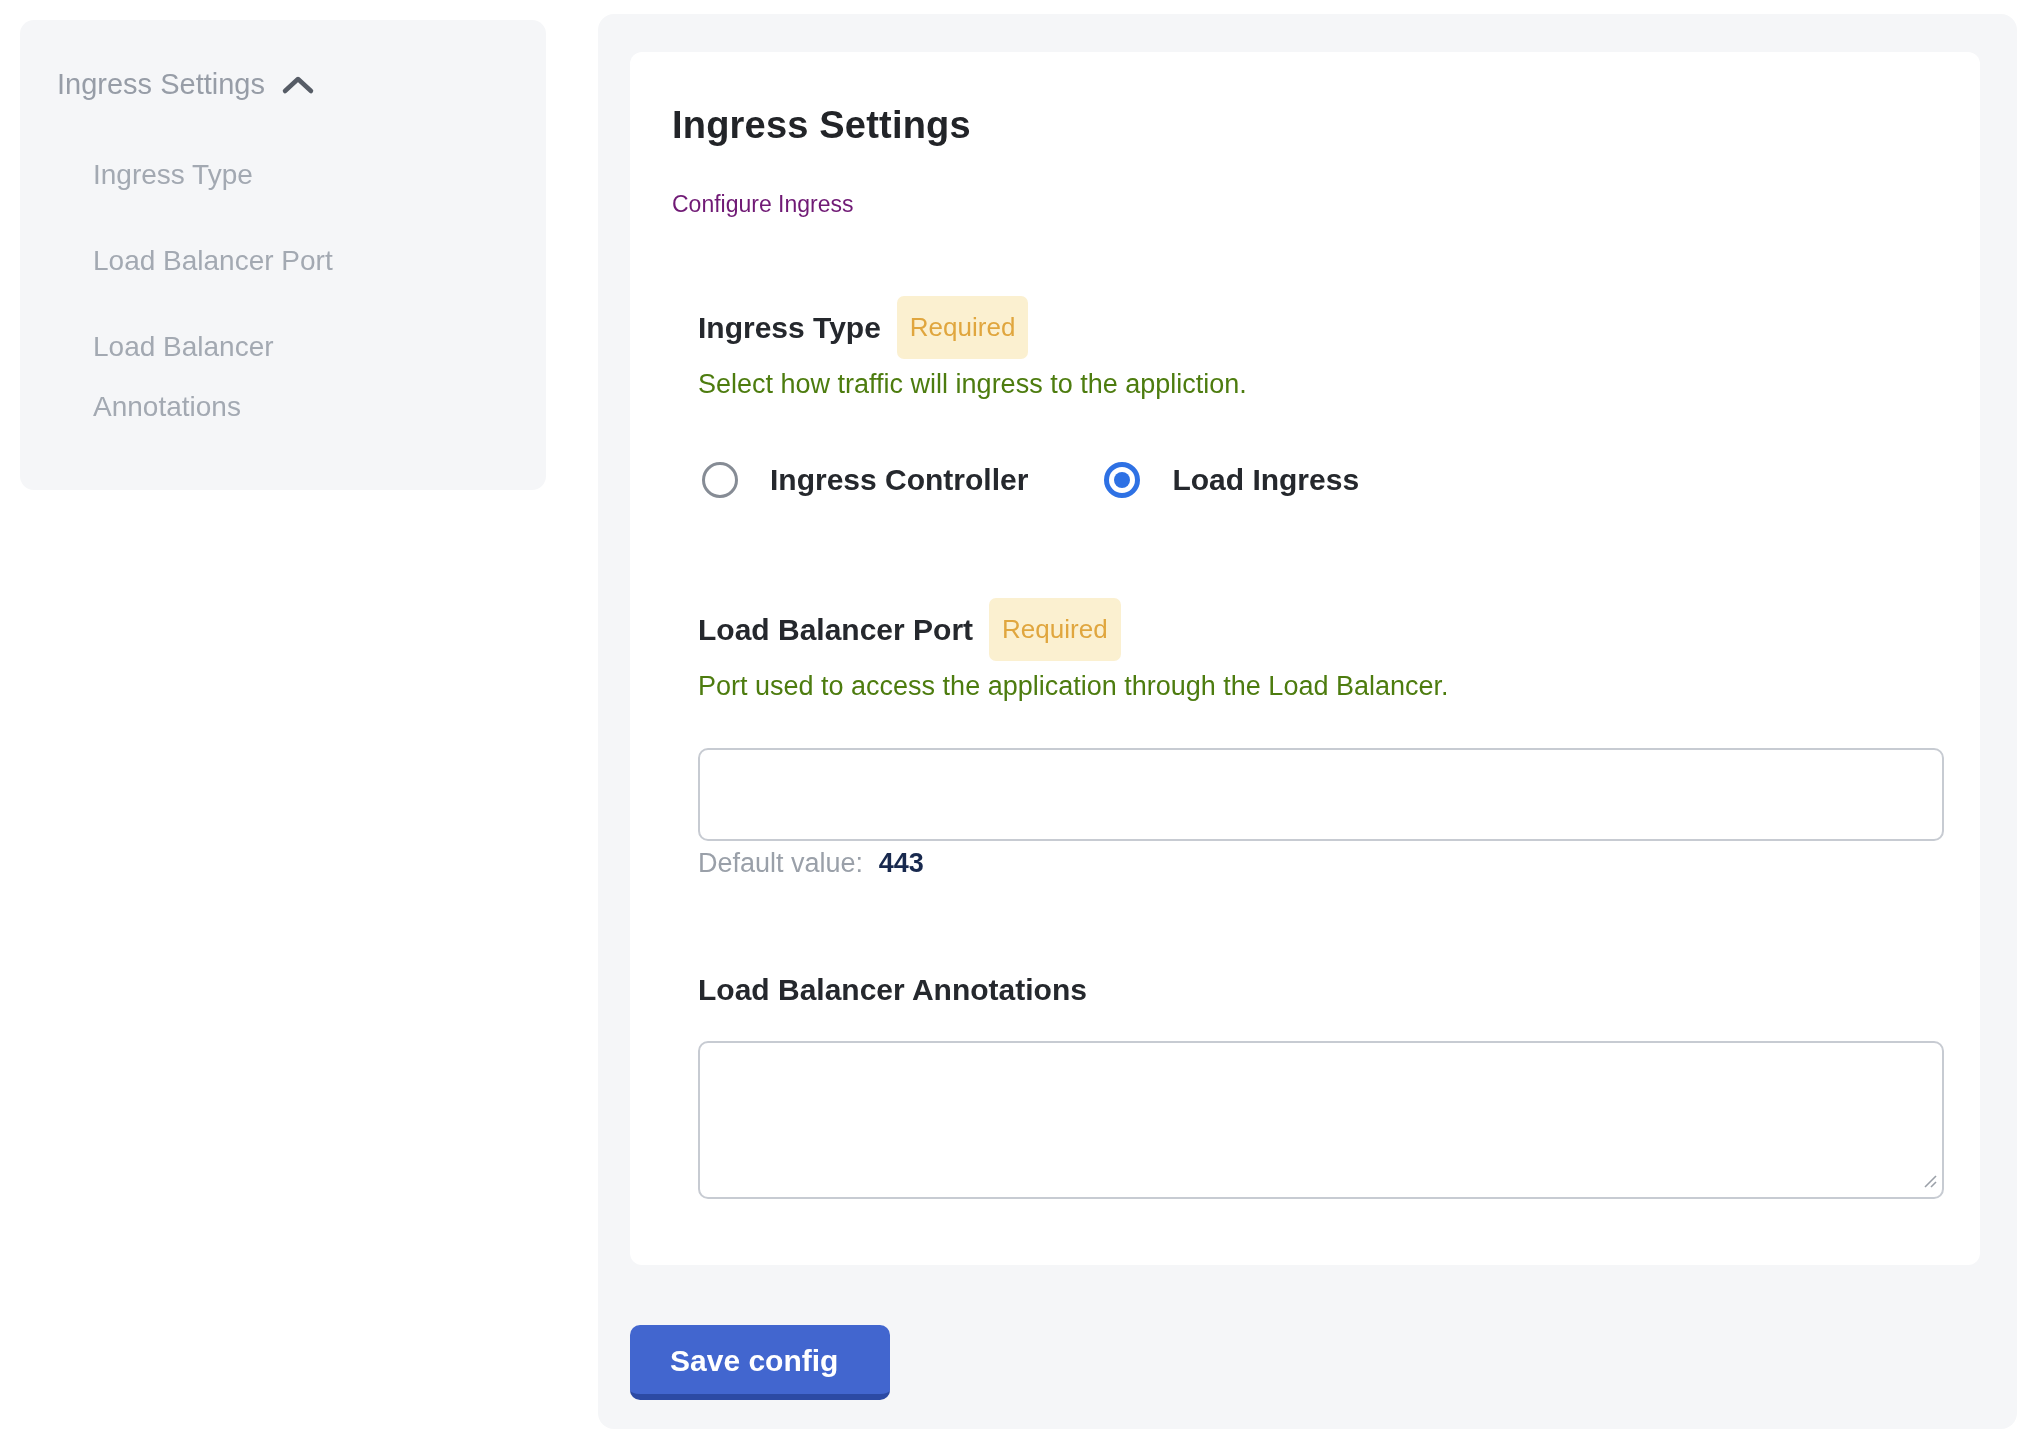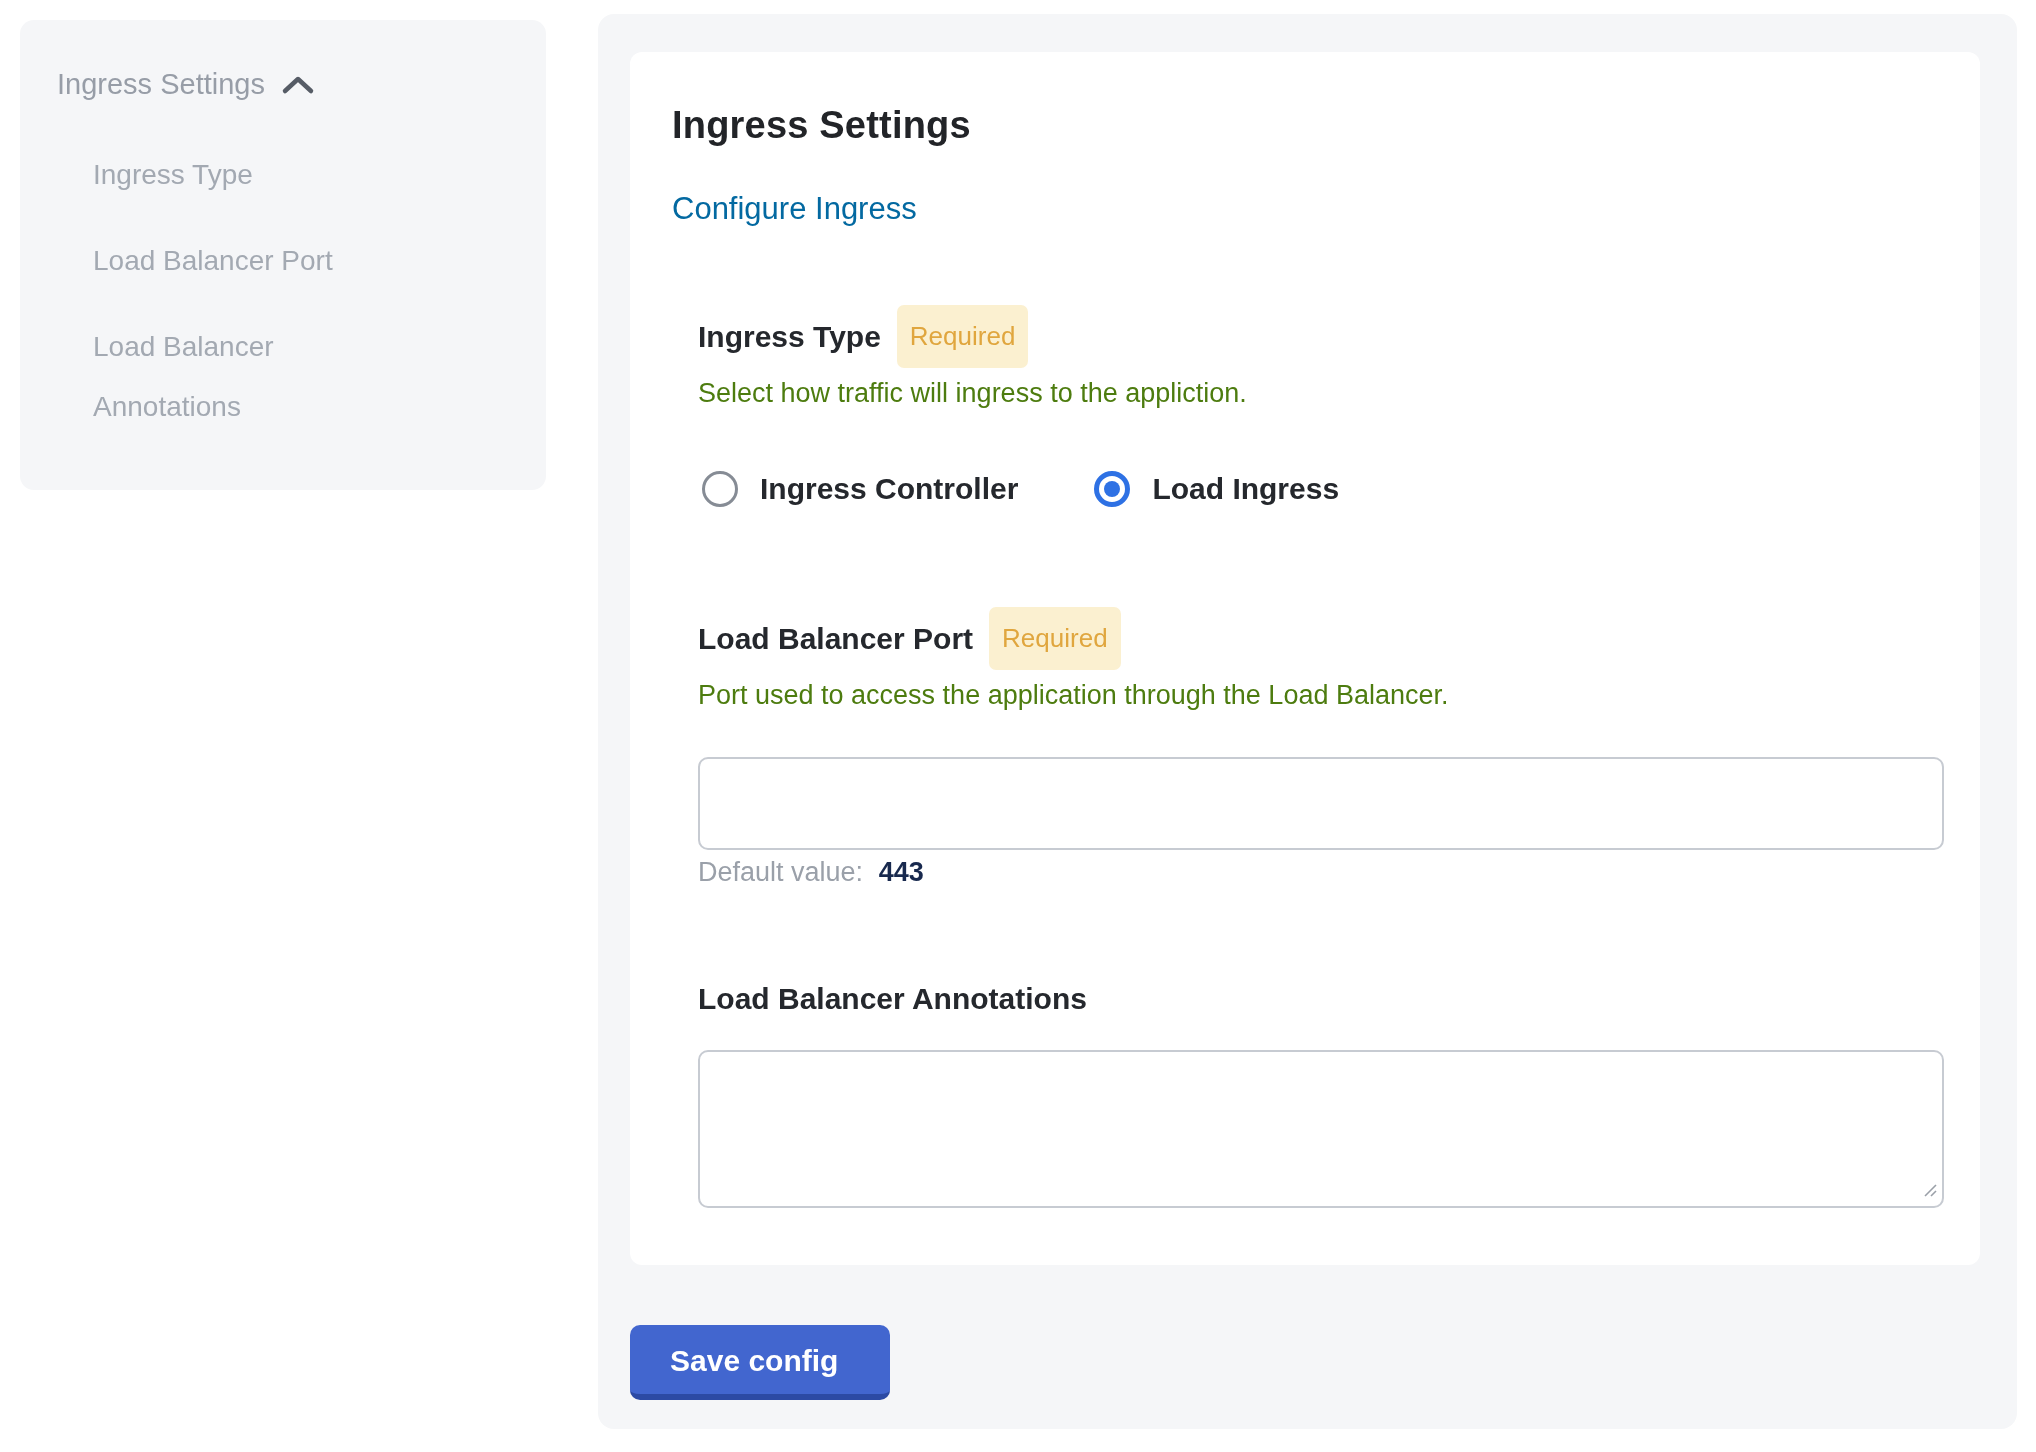--- a/index.html
+++ b/index.html
@@ -58,22 +58,22 @@
     padding: 52px 42px 40px 42px;
   }
   .card-title {
     font-size: 38px;
     font-weight: 700;
     color: #222428;
     letter-spacing: 0.2px;
   }
   .card-subtitle {
     margin-top: 44px;
-    font-size: 31px;
-    color: #0369a1;
+    font-size: 23px;
+    color: #701a75;
   }
 
   .section { margin-left: 26px; }
   .section.s1 { margin-top: 78px; }
   .section.s2 { margin-top: 100px; }
   .section.s3 { margin-top: 94px; }
 
   .sec-head { display: flex; align-items: center; gap: 16px; }
   .sec-title {
     font-size: 30px;
@@ -94,21 +94,21 @@
   }
 
   
   .radio-row {
     margin-top: 62px;
     display: flex; align-items: center;
     gap: 76px;
     padding-left: 4px;
   }
   .radio-opt {
-    display: inline-flex; align-items: center; gap: 22px;
+    display: inline-flex; align-items: center; gap: 32px;
     cursor: pointer;
   }
   .radio-circle {
     width: 36px; height: 36px;
     border-radius: 50%;
     flex: none;
     position: relative;
     background: #ffffff;
   }
   .radio-circle.unchecked { border: 3px solid #868c95; }

